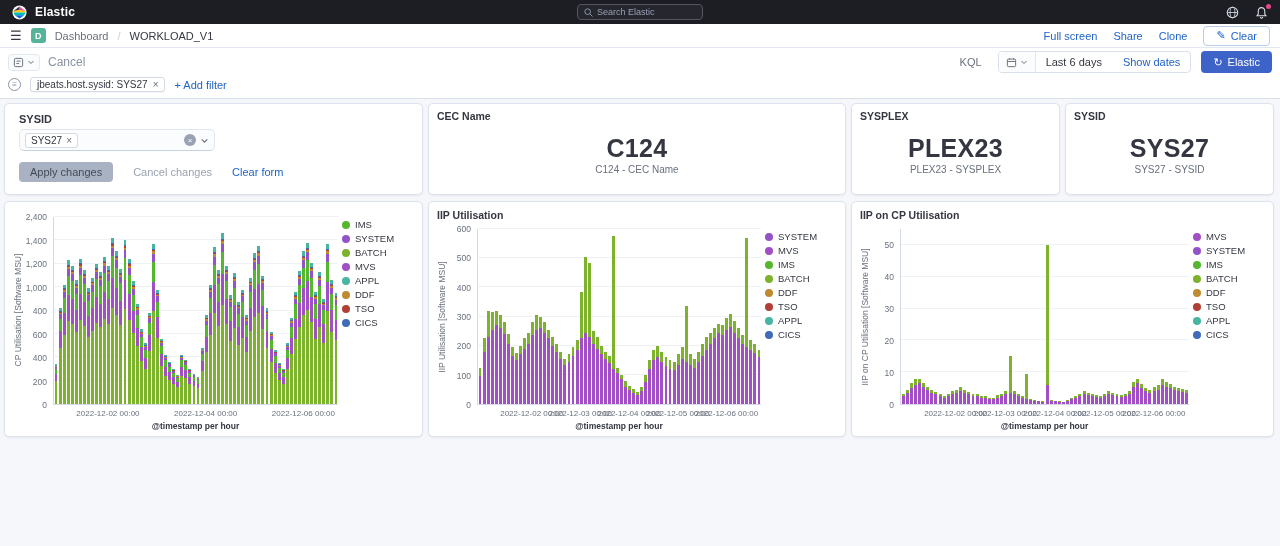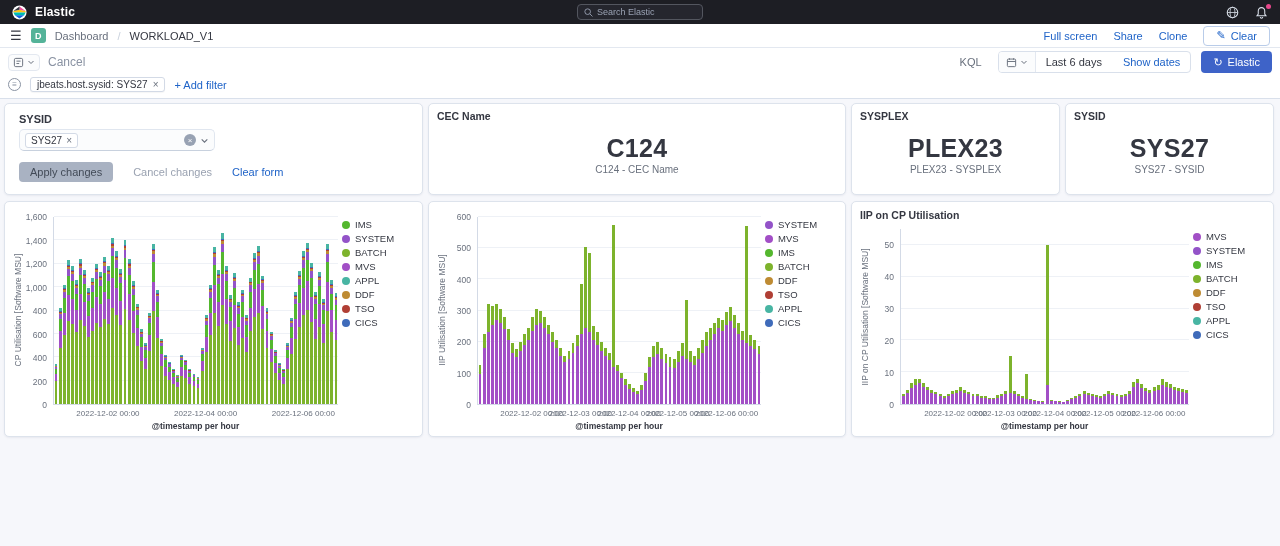--- a/index.html
+++ b/index.html
@@ -252,21 +252,21 @@
         <div class="y-title">CP Utilisation [Software MSU]</div>
         <div class="y-axis">
             <div class="ytick" style="bottom: 0%;">0</div>
             <div class="ytick" style="bottom: 12.5%;">200</div>
             <div class="ytick" style="bottom: 25%;">400</div>
             <div class="ytick" style="bottom: 37.5%;">600</div>
             <div class="ytick" style="bottom: 50%;">400</div>
             <div class="ytick" style="bottom: 62.5%;">1,000</div>
             <div class="ytick" style="bottom: 75%;">1,200</div>
             <div class="ytick" style="bottom: 87.5%;">1,400</div>
-            <div class="ytick" style="bottom: 100%;">1,600</div>
+            <div class="ytick" style="bottom: 100%;">2,400</div>
           </div>
         <div class="plot">
             <div class="gridline" style="bottom: 12.5%;"></div>
             <div class="gridline" style="bottom: 25%;"></div>
             <div class="gridline" style="bottom: 37.5%;"></div>
             <div class="gridline" style="bottom: 50%;"></div>
             <div class="gridline" style="bottom: 62.5%;"></div>
             <div class="gridline" style="bottom: 75%;"></div>
             <div class="gridline" style="bottom: 87.5%;"></div>
             <div class="gridline" style="bottom: 100%;"></div>
@@ -1008,20 +1008,21 @@
             </div>
             <div class="legend-row">
               <span class="dot" style="background: rgb(63, 107, 186);"></span>
               <span>CICS</span>
             </div>
           </div>
       </div>
     </div>
 
     <div class="panel p-chart c2">
+      <div class="p-title">IIP Utilisation</div>
       <div class="chart-area">
         <div class="y-title">IIP Utilisation [Software MSU]</div>
         <div class="y-axis">
             <div class="ytick" style="bottom: 0%;">0</div>
             <div class="ytick" style="bottom: 16.6667%;">100</div>
             <div class="ytick" style="bottom: 33.3333%;">200</div>
             <div class="ytick" style="bottom: 50%;">300</div>
             <div class="ytick" style="bottom: 66.6667%;">400</div>
             <div class="ytick" style="bottom: 83.3333%;">500</div>
             <div class="ytick" style="bottom: 100%;">600</div>

